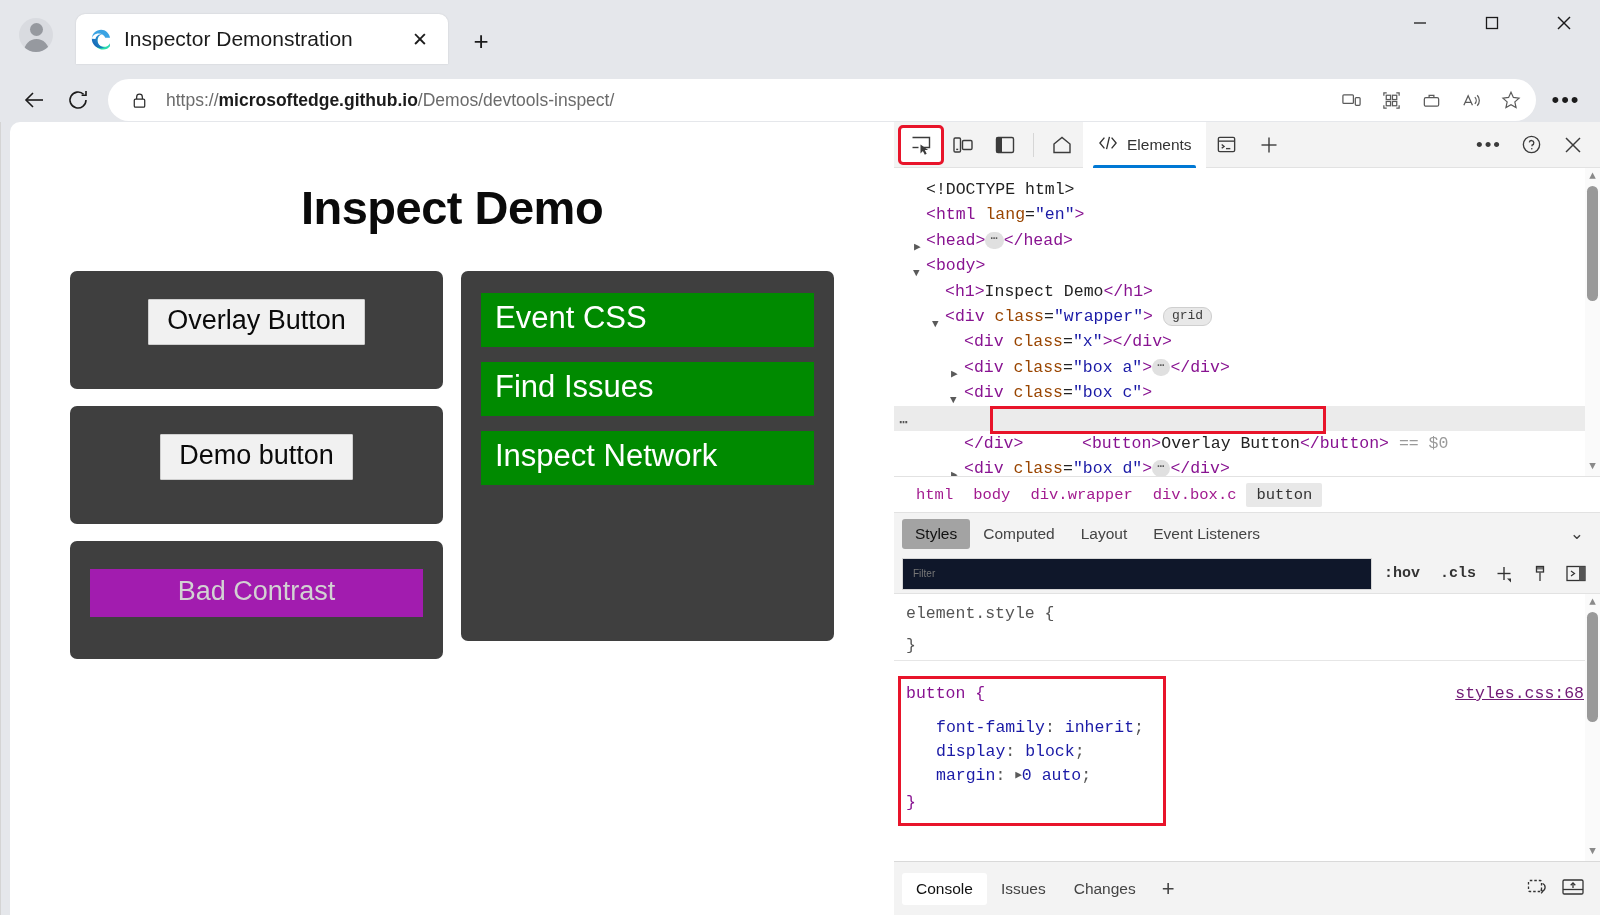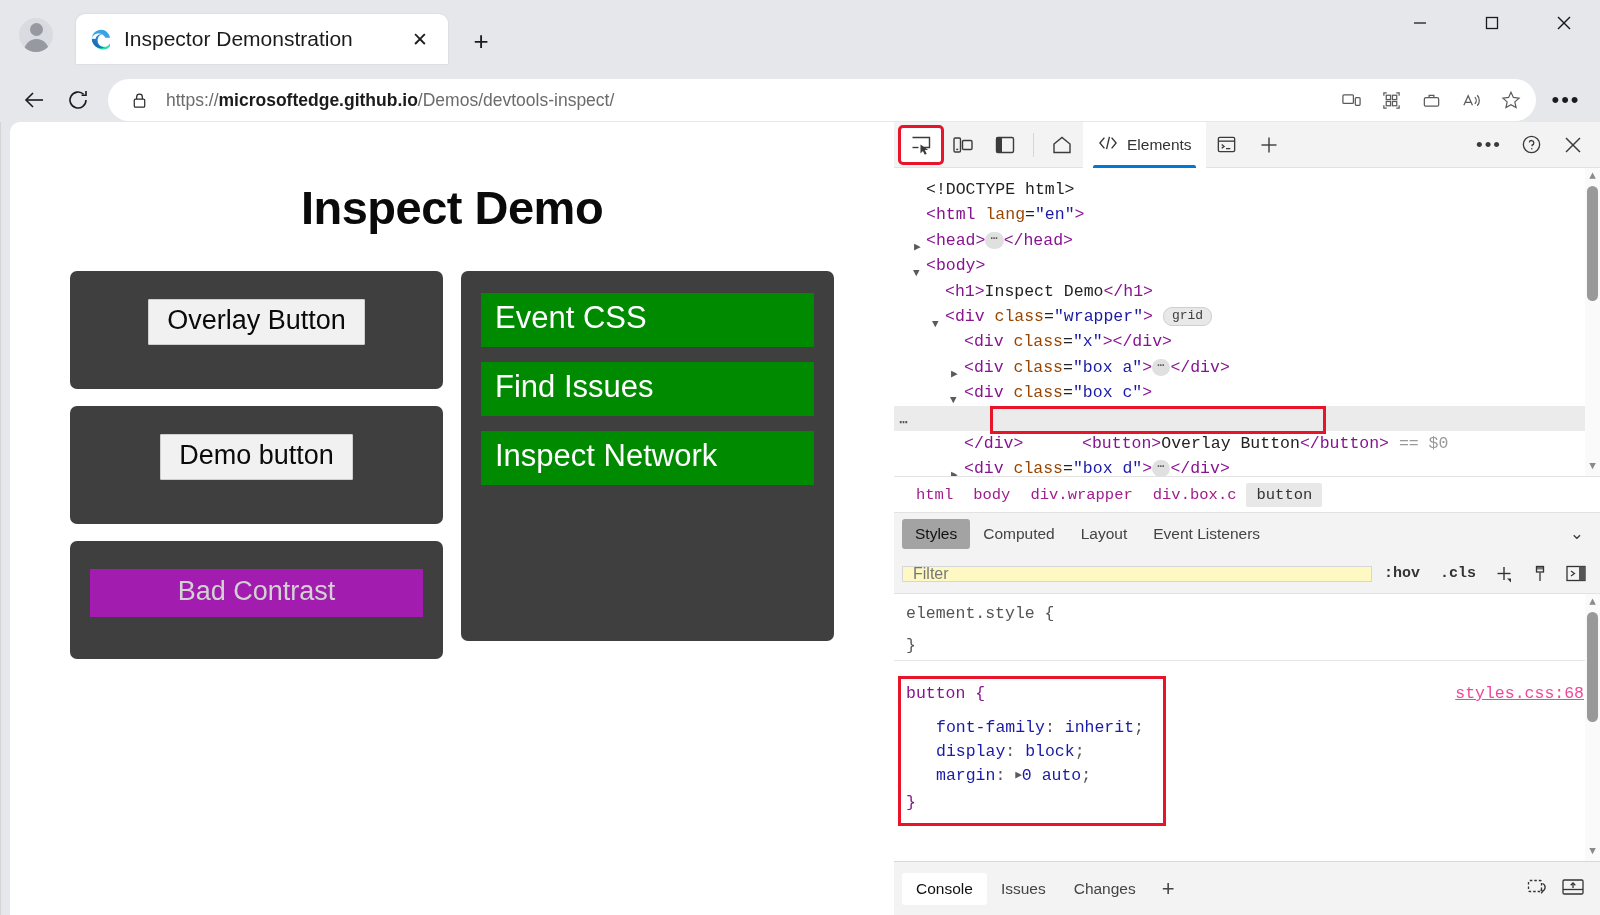--- a/index.html
+++ b/index.html
@@ -136,31 +136,31 @@
   .dt-breadcrumb { height: 36px; background: #fff; border-top: 1px solid #e2e2e2; display: flex; align-items: center; padding-left: 12px; font-family: "Liberation Mono", monospace; font-size: 15.5px; }
   .crumb { padding: 3px 10px; color: #a21b8f; border-radius: 2px; }
   .crumb.active { background: #e8e8e8; color: #333; }
 
   .dt-styles-tabs { height: 42px; background: #f3f3f3; border-top: 1px solid #e2e2e2; display: flex; align-items: center; padding-left: 8px; }
   .st-tab { padding: 6px 13px; font-size: 15.5px; color: #444; border-radius: 3px; }
   .st-tab.active { background: #a3a3a3; color: #111; font-weight: 400; }
   .st-chevron { margin-left: auto; padding-right: 16px; color:#444; font-size: 17px; }
 
   .dt-filterbar { height: 40px; background: #f3f3f3; border-bottom: 1px solid #e2e2e2; display: flex; align-items: center; padding: 0 8px; gap: 4px; }
-  .filter-input { flex: 1 1 auto; height: 16px; background: #fef9c3; border: 1px solid #d6d6d6; font-size: 16px; color: #777; padding: 0 10px; display:flex; align-items:center; }
+  .filter-input { flex: 1 1 auto; height: 32px; background: #0f172a; border: 1px solid #d6d6d6; font-size: 10px; color: #777; padding: 0 10px; display:flex; align-items:center; }
   .fb-btn { font-family: "Liberation Mono", monospace; font-size: 15px; font-weight: bold; color: #333; padding: 4px 8px; }
   .fb-icon { width: 32px; height: 28px; display:flex; align-items:center; justify-content:center; color:#333; }
 
   .dt-cssrules { flex: 1 1 auto; background: #fff; position: relative; overflow: hidden; font-family: "Liberation Mono", monospace; font-size: 16.5px; line-height: 24px; padding-top: 8px; }
   .css-line { white-space: pre; padding-left: 12px; }
   .sel-name { color: #881391; }
   .prop { color: #1a1aa6; }
   .pval { color: #1a1aa6; }
   .gray { color: #555; }
-  .srclink { position: absolute; right: 16px; color: #ec4899; text-decoration: underline; font-family: "Liberation Mono", monospace; font-size: 16.5px; }
+  .srclink { position: absolute; right: 16px; color: #701a75; text-decoration: underline; font-family: "Liberation Mono", monospace; font-size: 16.5px; }
   .rule-box { position: absolute; border: 3px solid #e8142a; }
   .css-divider { position:absolute; left:0; right:0; height:1px; background:#e6e6e6; }
 
   .dt-drawer { height: 54px; background: #f3f3f3; border-top: 1px solid #d9d9d9; display: flex; align-items: center; padding-left: 8px; }
   .dw-tab { padding: 7px 14px; font-size: 15.5px; color: #444; border-radius: 3px; }
   .dw-tab.active { background: #fff; color: #111; }
   .dw-right { margin-left: auto; display: flex; align-items: center; gap: 10px; padding-right: 14px; color: #333; }
 
   
   .vscroll { position: absolute; right: 0; width: 15px; background: #fafafa; }

